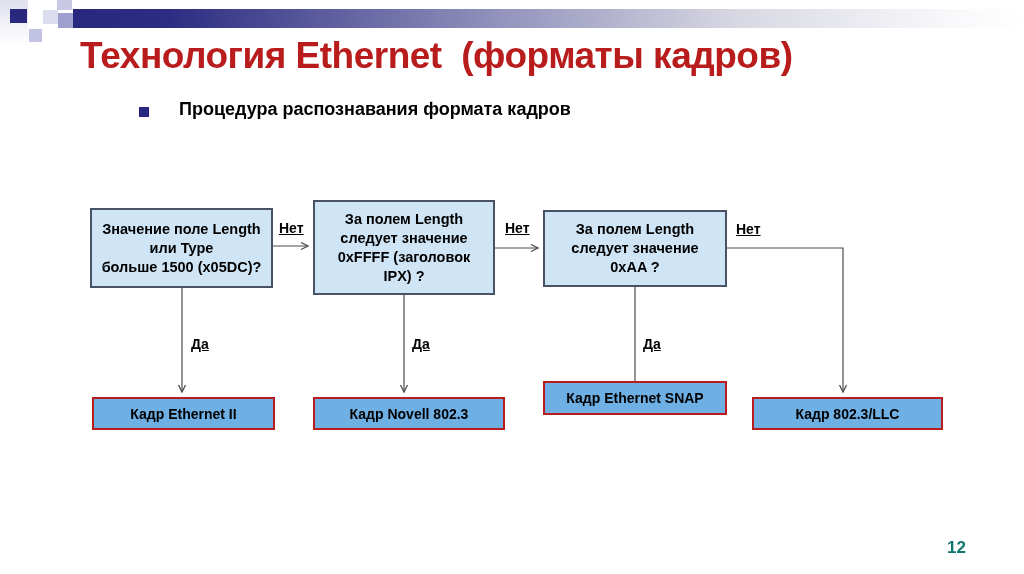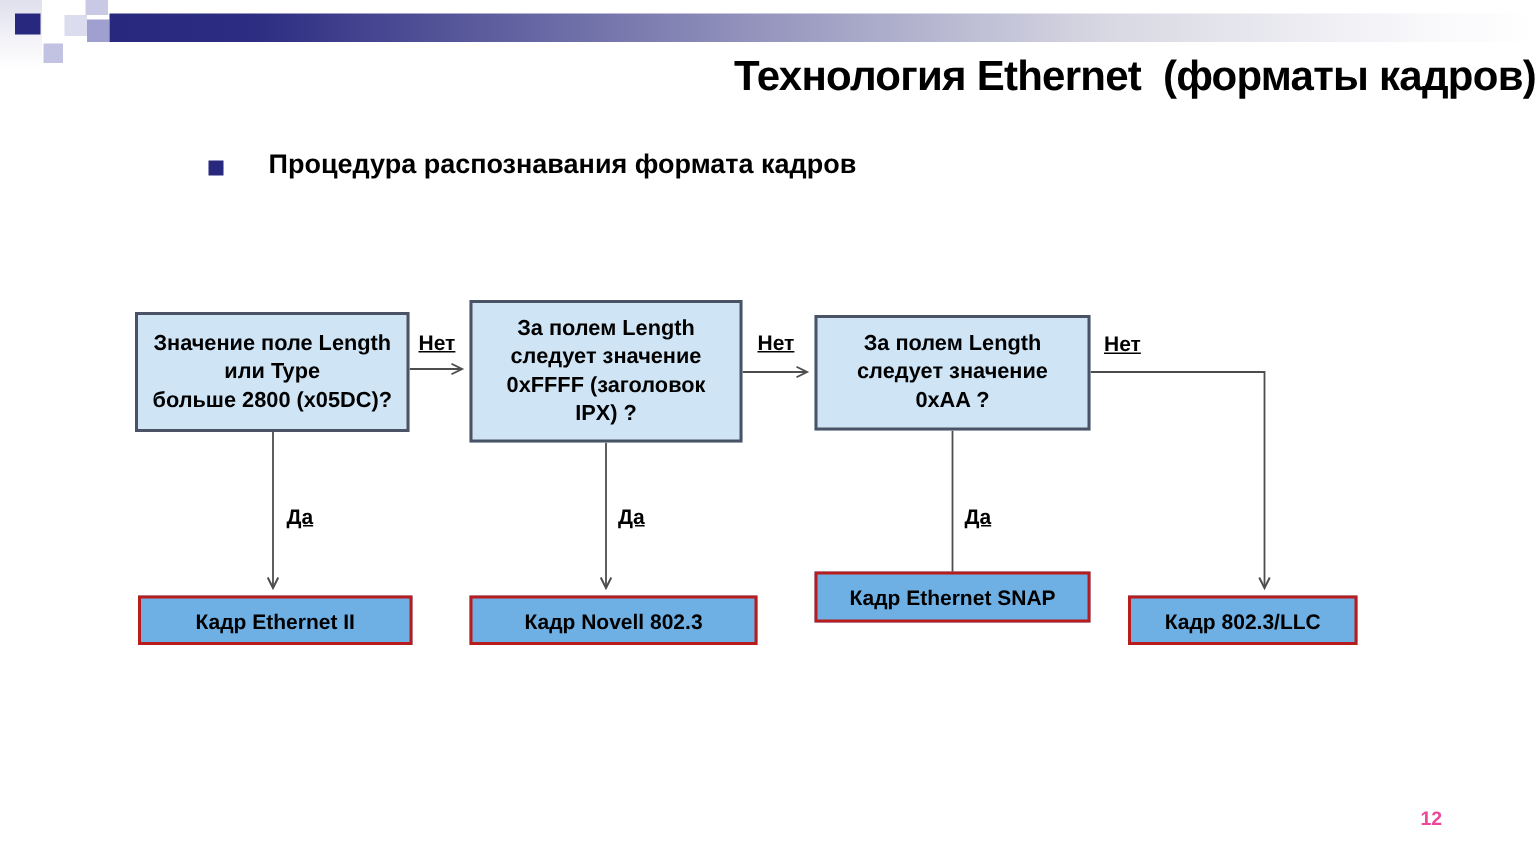--- a/index.html
+++ b/index.html
@@ -17,50 +17,50 @@
   .deco-sq{position:absolute;}
   .sq-navy{left:10px;top:9px;width:17px;height:14px;background:#28287E;}
   .sq-top{left:57px;top:0;width:15px;height:10px;background:#c9c9e6;}
   .sq-light{left:43px;top:10px;width:15px;height:14px;background:#dcdcef;}
   .sq-med{left:58px;top:13px;width:15px;height:15px;background:#9f9fd0;}
   .sq-small{left:29px;top:29px;width:13px;height:13px;background:#c2c2e2;}
   .deco-bar{position:absolute;left:73px;top:9px;width:951px;height:19px;
     background:linear-gradient(90deg,#28287E 0%,#2c2c82 10%,#9393bd 45%,#d8d8e3 70%,#f8f8fb 92%,#ffffff 100%);}
   
   .title{position:absolute;left:80px;right:0;top:35px;
-    text-align:right;font-size:28px;font-weight:bold;color:#000000;
+    text-align:left;font-size:37px;font-weight:bold;color:#b91c1c;
     white-space:pre;letter-spacing:-0.5px;}
   .bullet-row{position:absolute;left:139px;top:99px;}
   .bullet-marker{position:absolute;left:0;top:8px;width:10px;height:10px;background:#28287E;}
   .bullet-text{margin-left:40px;font-size:18px;font-weight:bold;color:#000;white-space:pre;}
   
   .box{position:absolute;box-sizing:border-box;display:flex;
     align-items:center;justify-content:center;text-align:center;
     color:#000;font-weight:bold;}
   .decision{background:#CFE5F6;border:2px solid #4A5365;
     font-size:14.5px;line-height:19px;white-space:pre-line;}
   .result{background:#6EAFE4;border:2px solid #b91c1c;font-size:14px;}
   .d1{left:90px;top:208px;width:183px;height:80px;}
   .d2{left:313px;top:200px;width:182px;height:95px;}
   .d3{left:543px;top:210px;width:184px;height:77px;}
   .r1{left:92px;top:397px;width:183px;height:33px;}
   .r2{left:313px;top:397px;width:192px;height:33px;}
   .r3{left:543px;top:381px;width:184px;height:34px;}
-  .r4{left:752px;top:397px;width:153px;height:33px;}
+  .r4{left:752px;top:397px;width:191px;height:33px;}
   .edge-label{position:absolute;font-size:14px;font-weight:bold;color:#000;text-decoration:underline;}
   .no1{left:279px;top:220px;}
   .no2{left:505px;top:220px;}
   .no3{left:736px;top:221px;}
   .yes1{left:191px;top:336px;}
   .yes2{left:412px;top:336px;}
   .yes3{left:643px;top:336px;}
   .connectors{position:absolute;left:0;top:0;pointer-events:none;}
   
   .page-number{position:absolute;left:947px;top:538px;
-    font-size:13px;font-weight:bold;color:#ec4899;}
+    font-size:17px;font-weight:bold;color:#0f766e;}
 </style>
 </head>
 <body>
 
 <div class="slide">
 
   <div class="deco-strip"></div>
   <div class="deco-sq sq-top"></div>
   <div class="deco-sq sq-light"></div>
   <div class="deco-sq sq-med"></div>
@@ -85,21 +85,21 @@
       <path d="M495,248 L538,248" marker-end="url(#arrow)"></path>
       <path d="M727,248 L843,248 L843,392" marker-end="url(#arrow)"></path>
       <path d="M182,288 L182,392" marker-end="url(#arrow)"></path>
       <path d="M404,295 L404,392" marker-end="url(#arrow)"></path>
       <path d="M635,287 L635,392" marker-end="url(#arrow)"></path>
     </g>
   </svg>
 
   <div class="box decision d1">Значение поле Length
 или Type
-больше 2800 (x05DC)?</div>
+больше 1500 (x05DC)?</div>
   <div class="box decision d2">За полем Length
 следует значение
 0xFFFF (заголовок
 IPX) ?</div>
   <div class="box decision d3">За полем Length
 следует значение
 0xAA ?</div>
 
   <span class="edge-label no1">Нет</span>
   <span class="edge-label no2">Нет</span>

